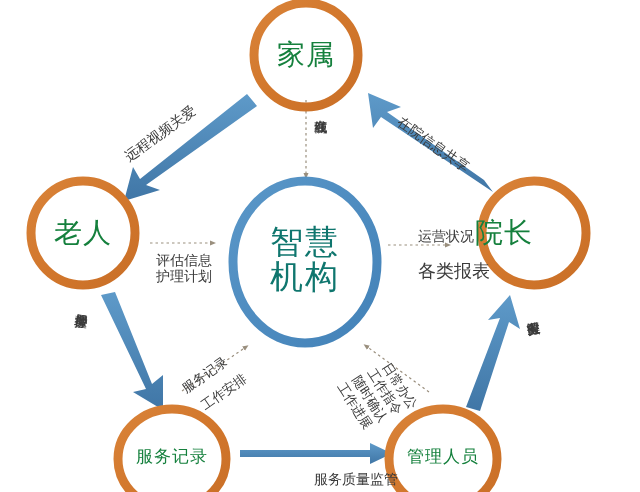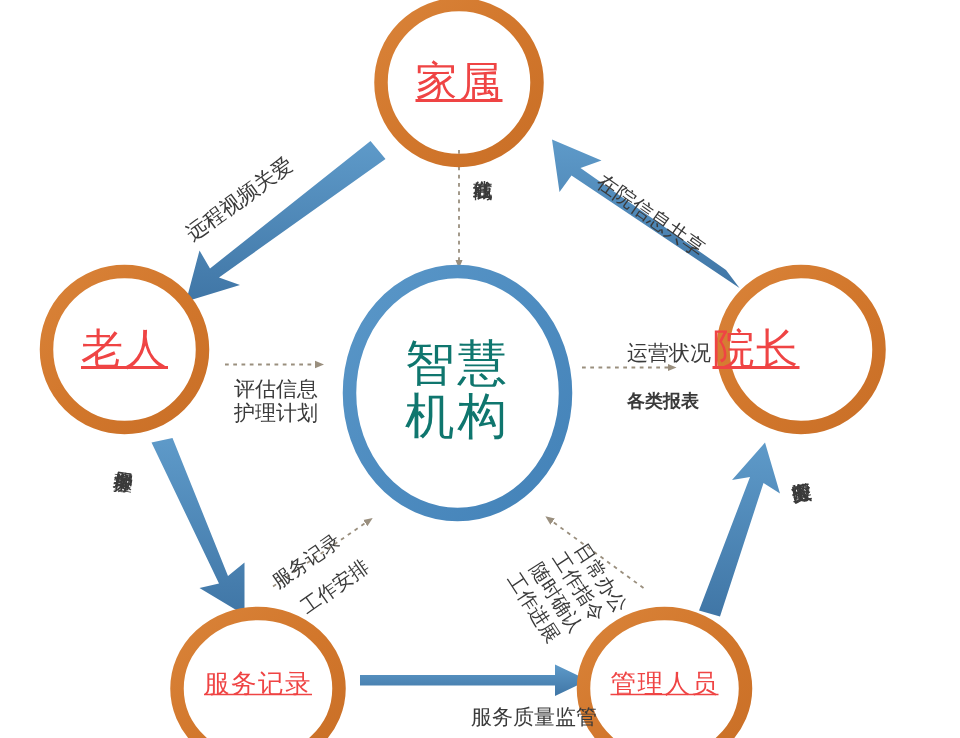--- a/index.html
+++ b/index.html
@@ -14,21 +14,21 @@
 
   .node-label{
     position:absolute;
     font-family:"DejaVu Sans","Liberation Sans",sans-serif;
     color:#8a7f6e;
     white-space:nowrap;
     text-align:center;
     letter-spacing:1px;
     pointer-events:none;
   }
-  .node-orange{color:#ef4444;text-decoration:underline;}
+  .node-orange{color:#15803d;}
   .node-center{
     color:#0f766e;
     line-height:1.05;
     letter-spacing:2px;
   }
 
   .lbl{
     position:absolute;
     color:#3a3a3a;
     font-family:"DejaVu Sans","Liberation Sans",sans-serif;
@@ -143,21 +143,21 @@
   <div class="lbl" style="left:316px;top:479px;font-size:14px;transform:translate(-50%,-50%);margin-left:40px;">服务质量监管</div>
 
 
   <div class="lbl stack" style="left:184px;top:268px;transform:translate(-50%,-50%);font-size:14px;">
     <span>评估信息</span>
     <span>护理计划</span>
   </div>
 
   <div class="lbl" style="left:418px;top:228px;font-size:14px;">运营状况</div>
 
-  <div class="lbl" style="left:418px;top:261px;font-size:12px;font-weight:bold;">各类报表</div>
+  <div class="lbl" style="left:418px;top:261px;font-size:18px;">各类报表</div>
 
   <div class="lbl" style="left:184px;top:383px;font-size:13px;transform:rotate(-35deg);transform-origin:left center;">服务记录</div>
 
   <div class="lbl" style="left:203px;top:400px;font-size:13px;transform:rotate(-35deg);transform-origin:left center;">工作安排</div>
 
   <div class="lbl" style="left:385px;top:357px;font-size:13px;transform:rotate(57deg);transform-origin:left center;">日常办公</div>
 
   <div class="lbl" style="left:370px;top:363px;font-size:13px;transform:rotate(57deg);transform-origin:left center;">工作指令</div>
 
   <div class="lbl" style="left:355px;top:370px;font-size:13px;transform:rotate(57deg);transform-origin:left center;">随时确认</div>

